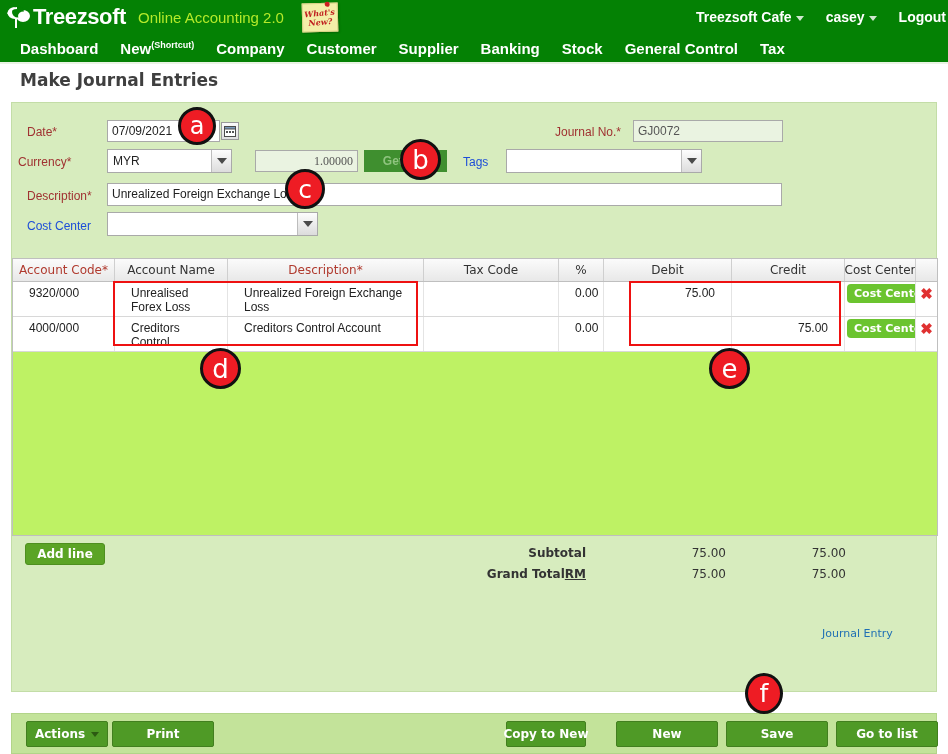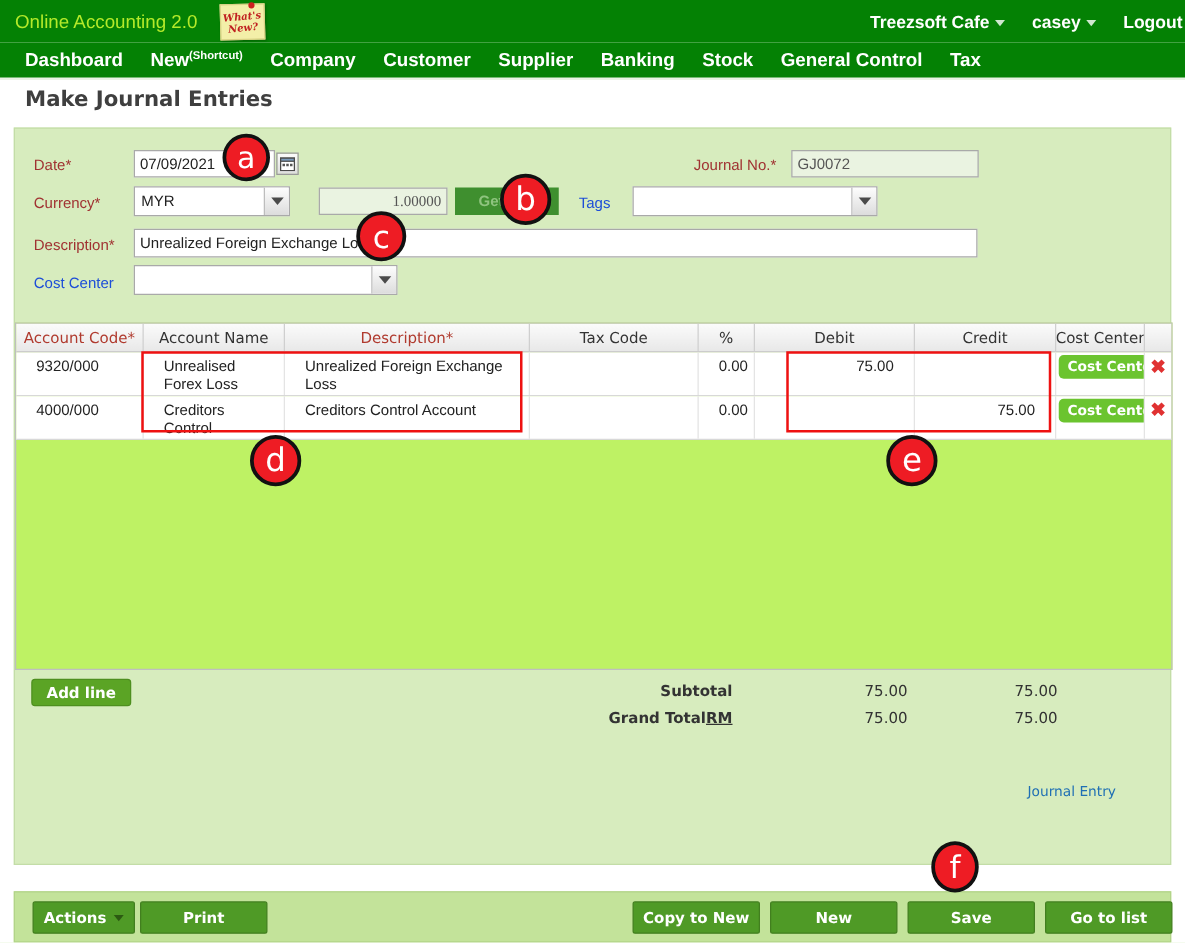--- a/index.html
+++ b/index.html
@@ -236,20 +236,31 @@
     font-family: "DejaVu Sans", sans-serif; font-weight: normal;
     z-index: 40; pointer-events: none;
   }
 </style>
 </head>
 <body>
 
 <div id="app">
 
   <div class="brandbar">
+    <div class="logo-wrap">
+      <svg class="logo-mark" viewBox="0 0 26 26">
+        <ellipse cx="9" cy="9" rx="7.5" ry="6" fill="#ffffff"></ellipse>
+        <ellipse cx="17" cy="12" rx="7" ry="6" fill="#ffffff"></ellipse>
+        <ellipse cx="12" cy="8" rx="6" ry="5.5" fill="#048104"></ellipse>
+        <ellipse cx="17.5" cy="12" rx="5.5" ry="4.5" fill="#ffffff"></ellipse>
+        <path d="M9 14 L9 24 L11 24 L11 14 Z" fill="#ffffff"></path>
+        <path d="M2 10 q3 -6 9 -6" stroke="#ffffff" stroke-width="2" fill="none"></path>
+      </svg>
+      <span class="logo-text">Treezsoft</span>
+    </div>
     <span class="tagline">Online Accounting 2.0</span>
 
     <div class="whatsnew">
       <span class="pin"></span>
       <span class="wn-txt">What's New?</span>
     </div>
 
     <div class="brand-right">
       <span><span>Treezsoft Cafe</span><i class="caret-dn"></i></span>
       <span><span>casey</span><i class="caret-dn"></i></span>
@@ -278,21 +289,21 @@
     <div class="cal-btn" style="left:209px; top:19px;">
       <svg width="12" height="12" viewBox="0 0 12 12">
         <rect x="0.5" y="1.5" width="11" height="10" fill="#ffffff" stroke="#4a4a4a"></rect>
         <rect x="0.5" y="1.5" width="11" height="2.5" fill="#7a9bbd" stroke="#4a4a4a"></rect>
         <rect x="2" y="6" width="2" height="2" fill="#555"></rect>
         <rect x="5" y="6" width="2" height="2" fill="#555"></rect>
         <rect x="8" y="6" width="2" height="2" fill="#555"></rect>
       </svg>
     </div>
 
-    <span class="fld-label" style="left:15px; top:52px;">Currency*</span>
+    <span class="fld-label" style="left:6px; top:52px;">Currency*</span>
     <div class="sel" style="left:95px; top:46px; width:125px;">
       <span>MYR</span>
       <span class="arrowbox"></span>
     </div>
     <div class="txt-input readonly" style="left:243px; top:47px; width:103px; text-align:right;font-family:Liberation Serif, serif;">1.00000</div>
     <div class="btn-getrate" style="left:352px; top:47px; width:83px;">Get rate</div>
 
     <span class="fld-label plain" style="left:451px; top:52px;">Tags</span>
     <div class="sel" style="left:494px; top:46px; width:196px;">
       <span></span>
@@ -374,21 +385,21 @@
   <div class="tot-val" style="left:760px; top:567px; width:86px;">75.00</div>
 
   <div class="jlink">Journal Entry</div>
 
   <div class="actionbar">
     <div class="abtn" style="left:14px; width:82px;">
       <span>Actions</span>
         <i class="mini-caret"></i>
     </div>
     <div class="abtn" style="left:100px; width:102px;">Print</div>
-    <div class="abtn" style="left:494px; width:102px;">Copy to New</div>
+    <div class="abtn" style="left:494px; width:80px;">Copy to New</div>
     <div class="abtn" style="left:604px; width:102px;">New</div>
     <div class="abtn" style="left:714px; width:102px;">Save</div>
     <div class="abtn" style="left:824px; width:102px;">Go to list</div>
   </div>
 
   <div class="marker" style="left:178px; top:107px; width:38px; height:38px; font-size:24px;">a</div>
   <div class="marker" style="left:400px; top:139px; width:41px; height:41px; font-size:26px;">b</div>
   <div class="marker" style="left:285px; top:169px; width:40px; height:40px; font-size:25px;">c</div>
   <div class="marker" style="left:200px; top:348px; width:41px; height:41px; font-size:26px;">d</div>
   <div class="marker" style="left:709px; top:348px; width:41px; height:41px; font-size:26px;">e</div>

